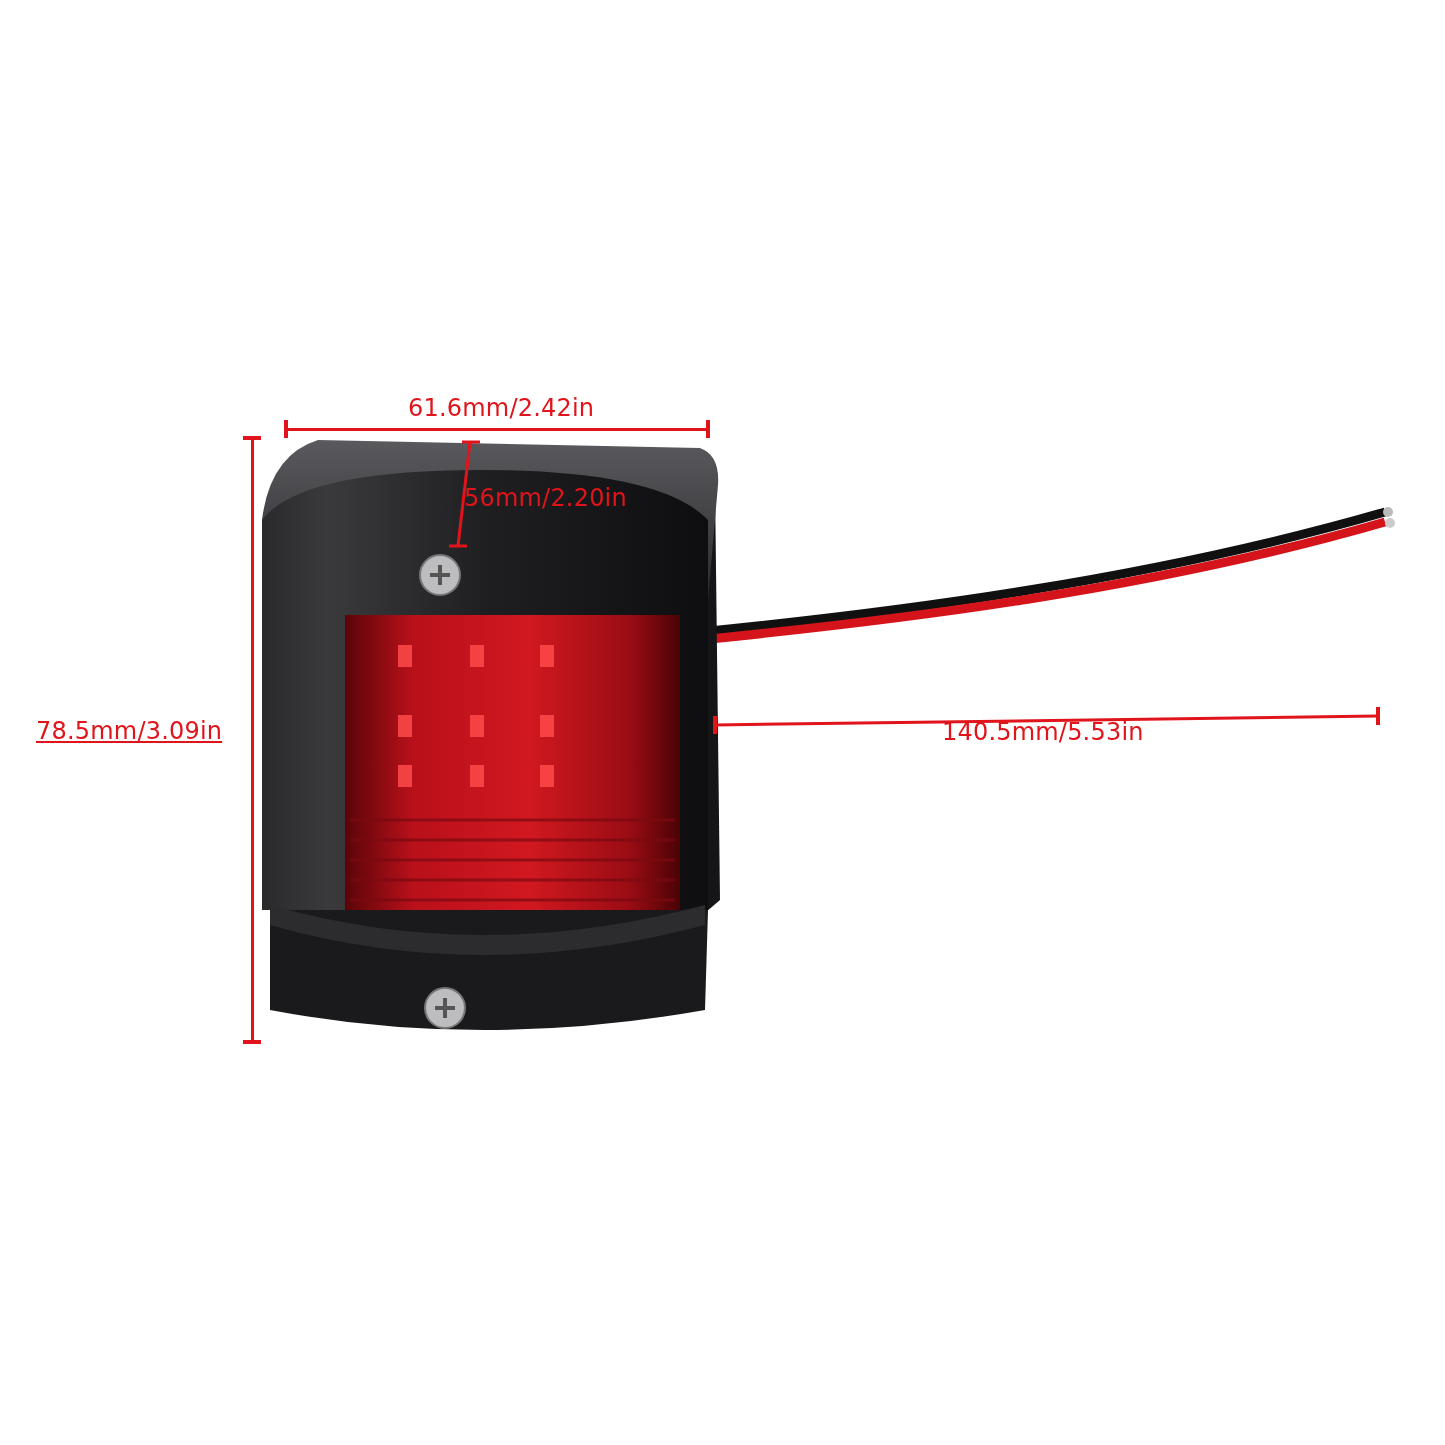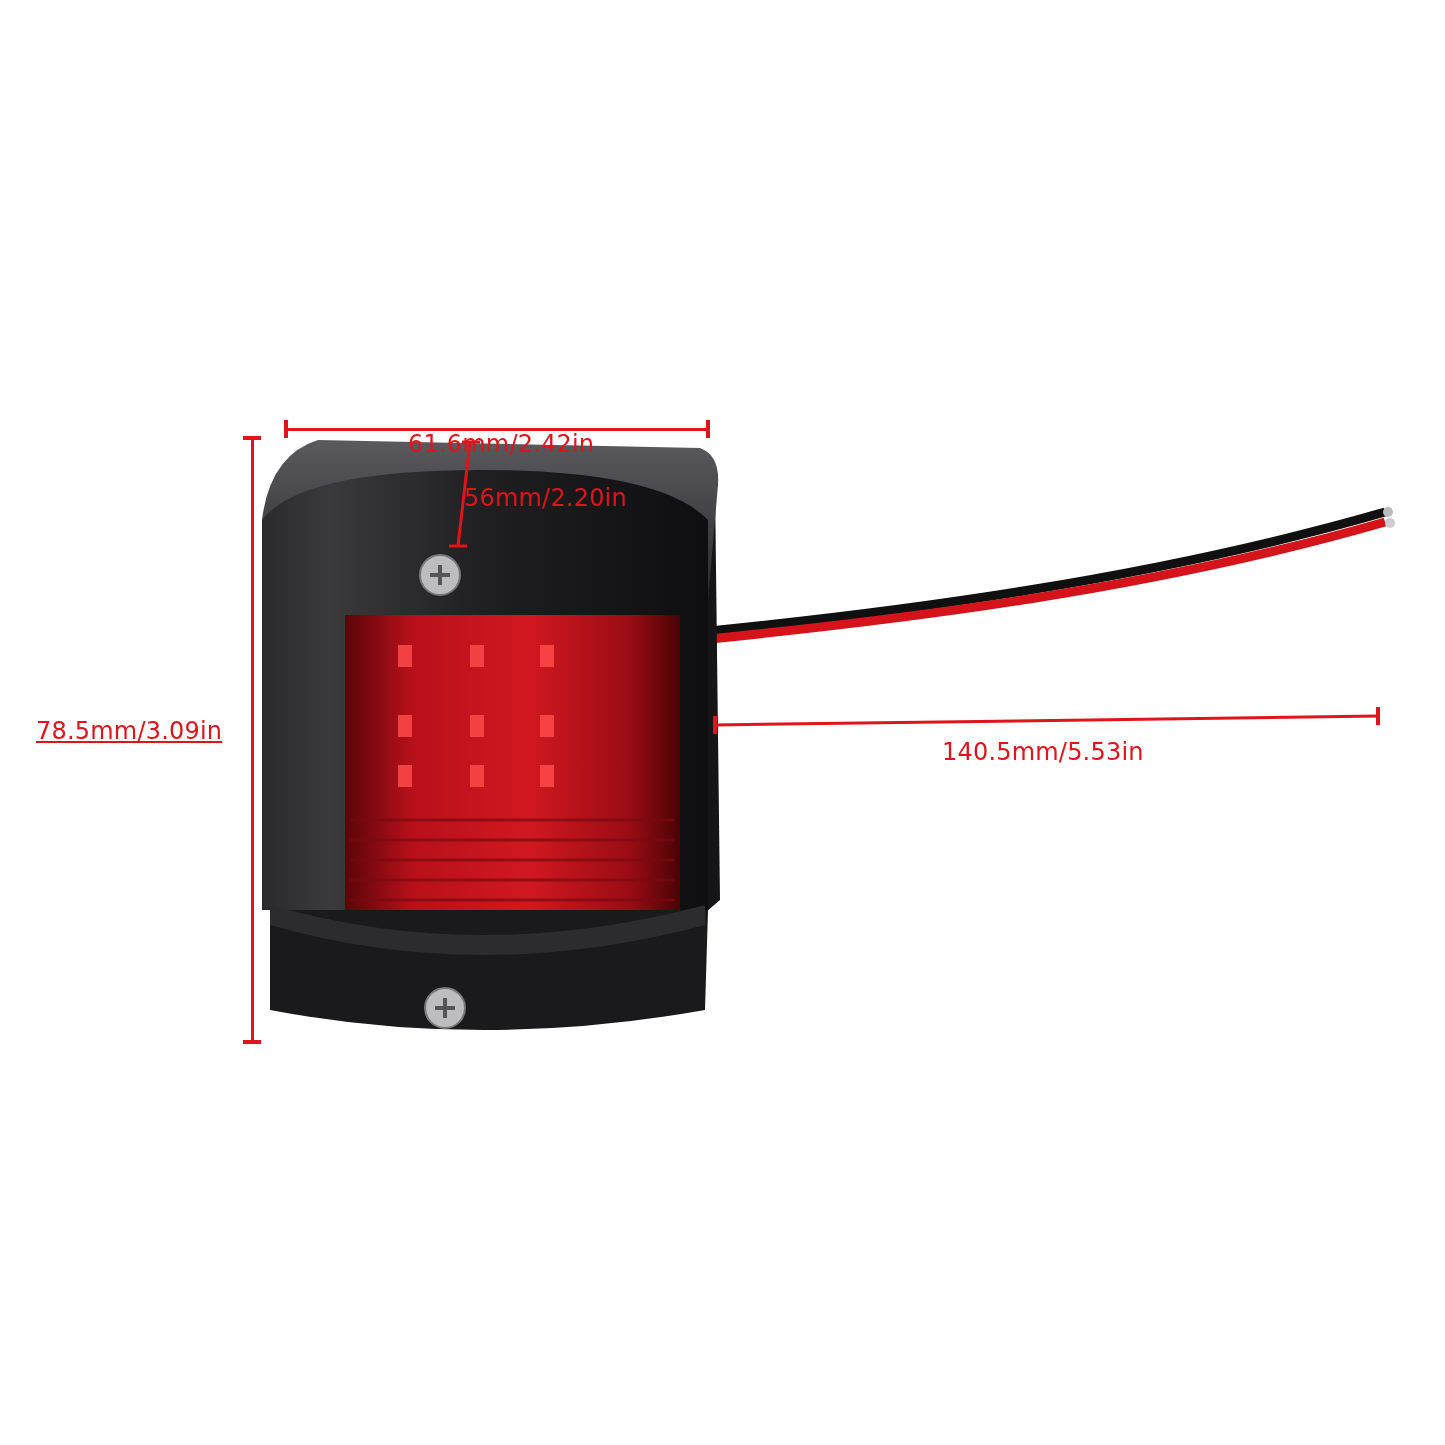--- a/index.html
+++ b/index.html
@@ -81,34 +81,34 @@
     </g>
     <g>
       <circle cx="445" cy="1008" r="20" fill="#bdbdbf" stroke="#777" stroke-width="2"></circle>
       <path d="M435,1008 h20 M445,998 v20" stroke="#555" stroke-width="4"></path>
     </g>
   </svg>
 
   <div class="dim-line" style="left:286px;top:428px;width:422px;height:3px;"></div>
   <div class="cap" style="left:284px;top:420px;width:4px;height:18px;"></div>
   <div class="cap" style="left:706px;top:420px;width:4px;height:18px;"></div>
-  <div class="dim-label" style="left:408px;top:394px;margin-top:36px;">61.6mm/2.42in</div>
+  <div class="dim-label" style="left:408px;top:394px;">61.6mm/2.42in</div>
 
   <svg width="1445" height="1445" style="position:absolute;left:0;top:0">
     <line x1="470" y1="442" x2="458" y2="546" stroke="#e0141b" stroke-width="3"></line>
     <line x1="462" y1="442" x2="480" y2="442" stroke="#e0141b" stroke-width="3"></line>
     <line x1="449" y1="546" x2="467" y2="546" stroke="#e0141b" stroke-width="3"></line>
   </svg>
   <div class="dim-label" style="left:464px;top:484px;">56mm/2.20in</div>
 
   <div class="dim-line" style="left:251px;top:438px;width:3px;height:604px;"></div>
   <div class="cap" style="left:243px;top:436px;width:18px;height:4px;"></div>
   <div class="cap" style="left:243px;top:1040px;width:18px;height:4px;"></div>
   <div class="dim-label" style="left:36px;top:717px;text-decoration:underline;">78.5mm/3.09in</div>
 
   <svg width="1445" height="1445" style="position:absolute;left:0;top:0">
     <line x1="715" y1="725" x2="1378" y2="716" stroke="#e0141b" stroke-width="3"></line>
     <line x1="715" y1="716" x2="715" y2="734" stroke="#e0141b" stroke-width="4"></line>
     <line x1="1378" y1="707" x2="1378" y2="725" stroke="#e0141b" stroke-width="4"></line>
   </svg>
-  <div class="dim-label" style="left:942px;top:738px;text-align:center;">140.5mm/5.53in</div>
+  <div class="dim-label" style="left:942px;top:718px;text-align:center;">140.5mm/5.53in</div>
 
 </div>
 
 </body></html>

